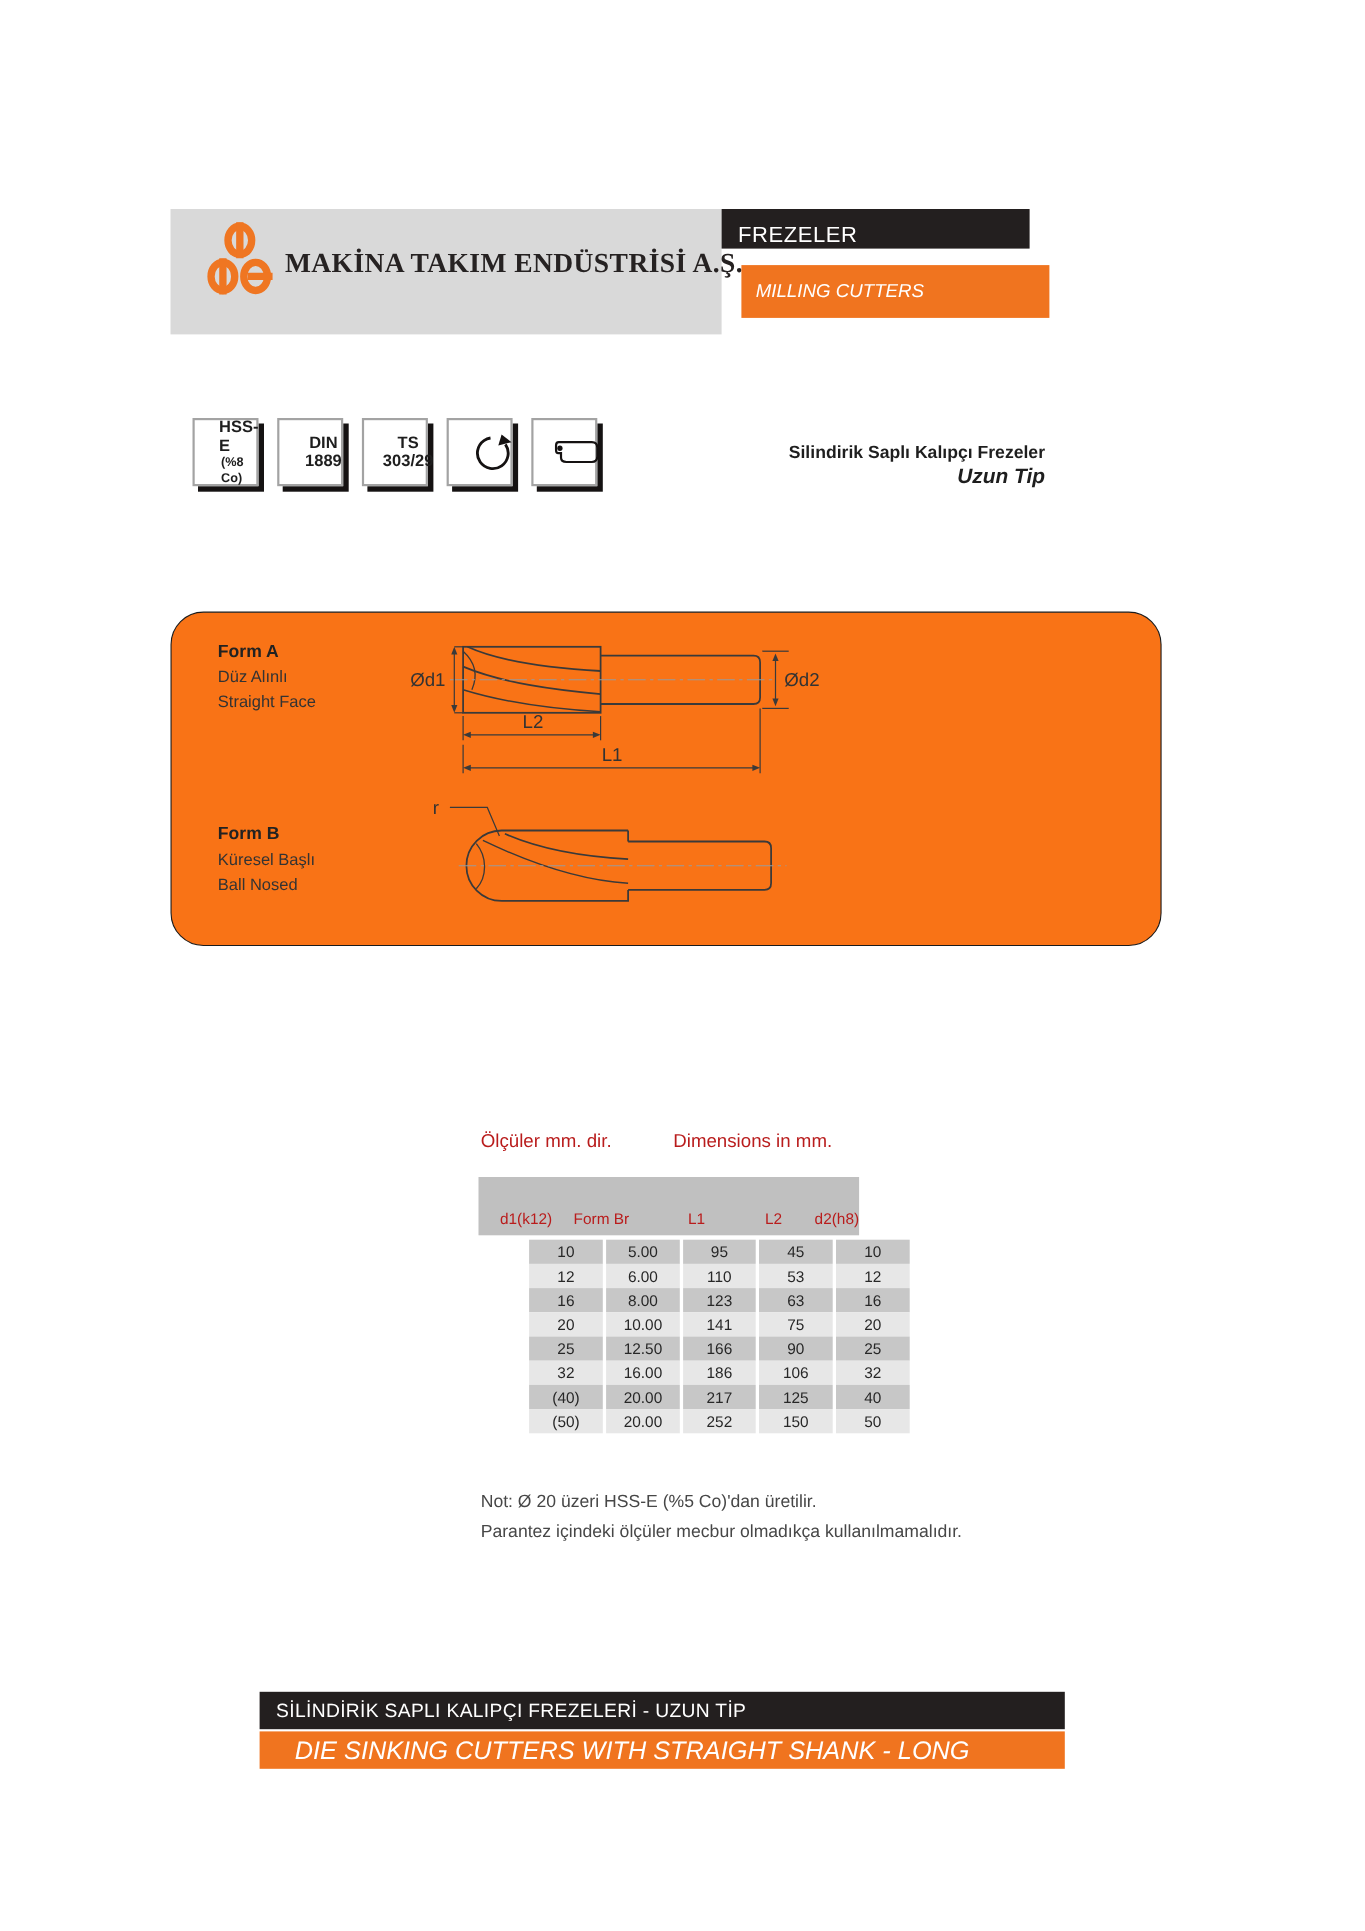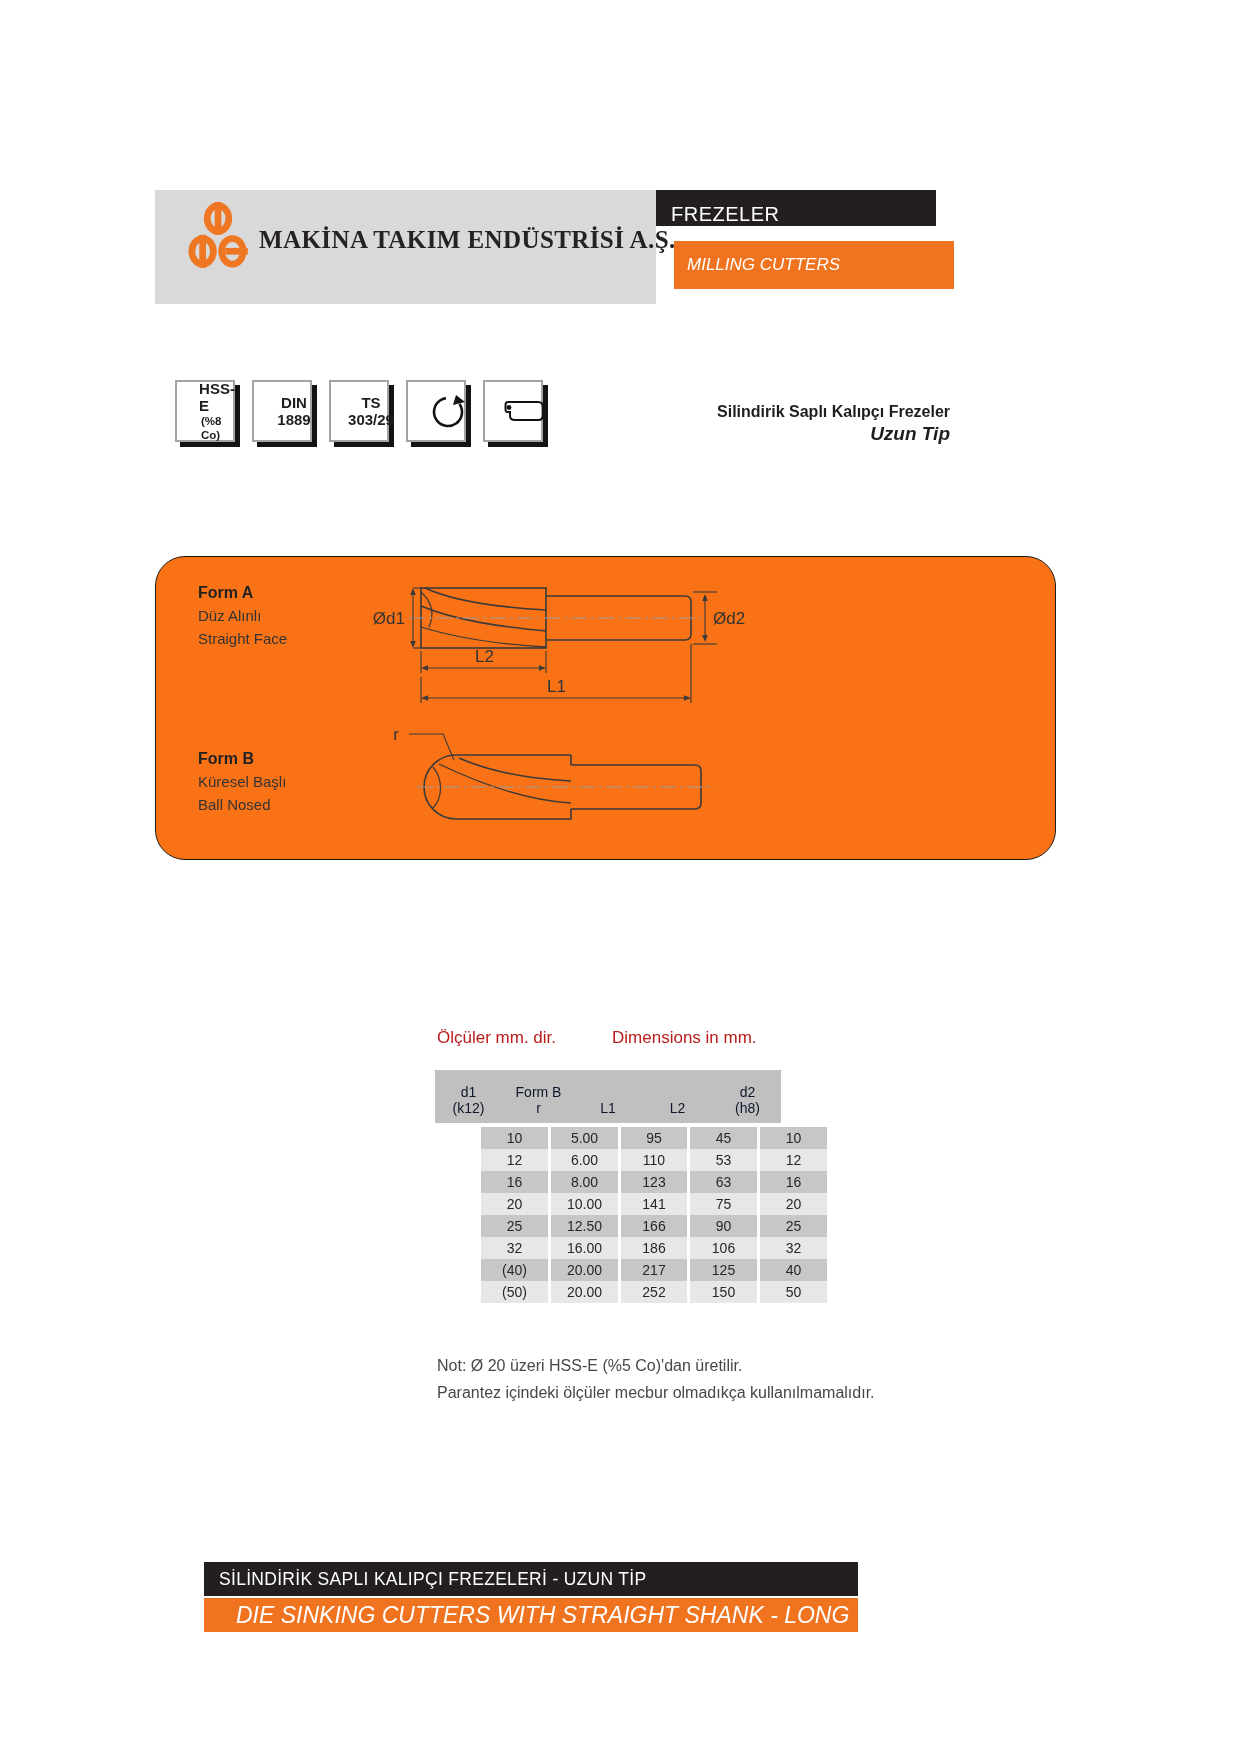--- a/index.html
+++ b/index.html
@@ -53,31 +53,31 @@
   .draw-a{position:absolute;left:185px;top:4px;}
   .draw-b{position:absolute;left:185px;top:150px;}
   
   .dims-caption{position:absolute;left:437px;top:1028px;display:flex;gap:56px;font-size:17px;color:#b91c1c;}
   
   .spec-table{position:absolute;left:435px;top:1070px;width:346px;}
   .thead{
     background:var(--th-gray);height:53px;display:grid;grid-template-columns:67px 67px 66px 67px 67px;
     column-gap:3px;box-sizing:border-box;
   }
-  .th{display:flex;flex-direction:column;justify-content:flex-end;align-items:center;
-      padding-bottom:7px;font-size:14px;line-height:16px;color:#0f172a;}
+  .th{display:flex;flex-direction:row;justify-content:flex-end;align-items:flex-end;
+      padding-bottom:7px;font-size:14px;line-height:16px;color:#b91c1c;}
   .tbody{margin-top:4px;}
   .trow{display:grid;grid-template-columns:67px 67px 66px 67px 67px;column-gap:3px;height:22px;margin-bottom:0;margin-left:46px;}
   .trow .tcell{font-size:14px;line-height:22px;text-align:center;color:#272727;}
   .trow.dark .tcell{background:var(--row-dark);}
   .trow.light .tcell{background:var(--row-light);}
   
   .notes{position:absolute;left:437px;top:1352px;font-size:16px;line-height:27px;color:#474747;}
   
-  .footer{position:absolute;left:204px;top:1538px;width:654px;margin-top:24px;}
+  .footer{position:absolute;left:236px;top:1538px;width:732px;}
   .footer .f-tr{background:var(--band-black);color:#fff;height:34px;line-height:34px;
     font-size:17.5px;letter-spacing:.3px;padding-left:15px;box-sizing:border-box;}
   .footer .f-en{background:var(--orange);color:#fff;height:34px;line-height:34px;margin-top:2px;
     font-size:23px;font-style:italic;padding-left:32px;box-sizing:border-box;}
   
   svg text{font-family:"Liberation Sans",sans-serif;}
 </style>
 </head>
 <body>
 

